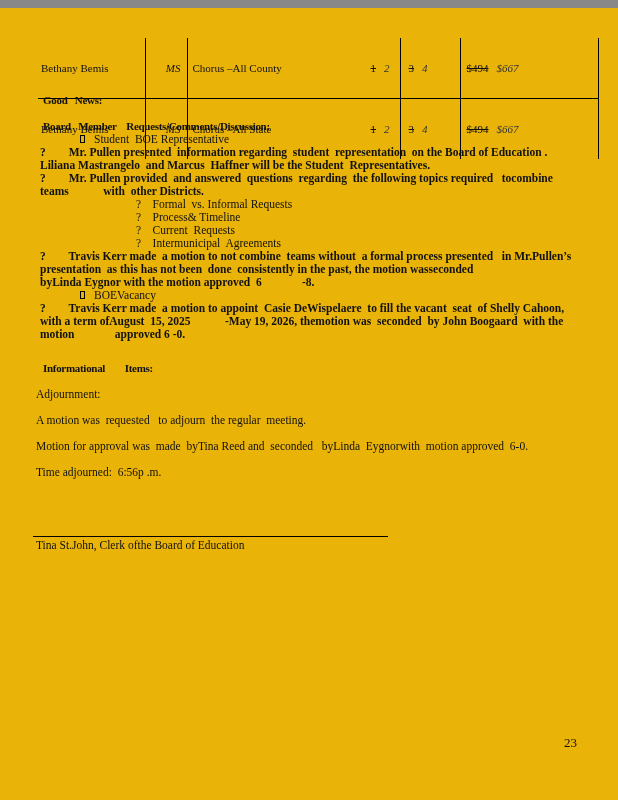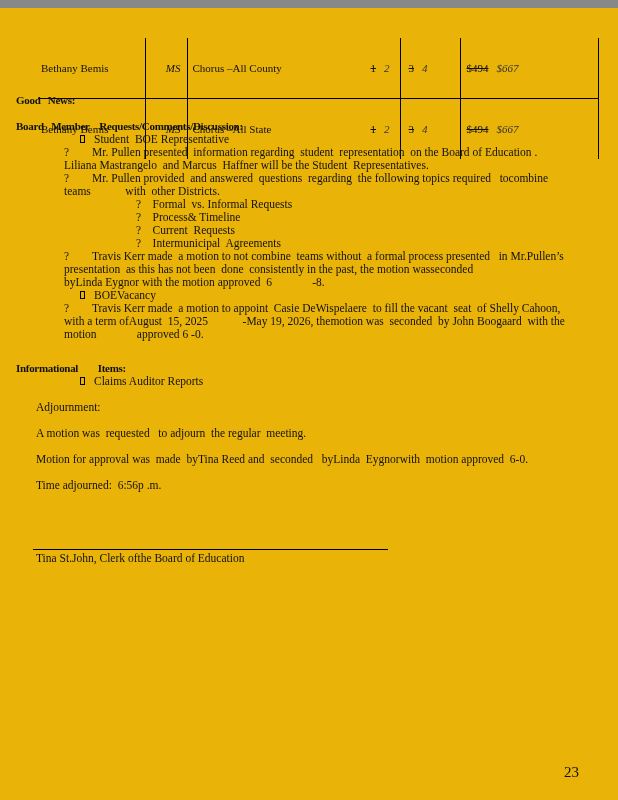--- a/index.html
+++ b/index.html
@@ -35,24 +35,24 @@
   .td-activity { padding-left:5px; }
   .activity-flex { display:flex; justify-content:space-between; align-items:flex-start; padding-right:10px; }
   .td-years { padding-left:8px; }
   .td-amount { padding-left:6px; }
   .old { text-decoration:line-through; }
   .new { font-style:italic; color:#333; margin-left:8px; }
 
   
   .body-text { position:absolute; top:86px; left:0; width:618px; }
   .ln { height:13px; line-height:13px; font-size:11.5px; white-space:pre; overflow:hidden; }
-  .h  { font-weight:bold; padding-left:16px; letter-spacing:-0.3px; font-size:11px; }
+  .h  { font-weight:bold; padding-left:43px; letter-spacing:-0.3px; font-size:11px; }
   .p  { padding-left:36px; }
   .b  { padding-left:80px; }
-  .q1 { padding-left:64px; }
+  .q1 { padding-left:40px;font-weight:bold; }
   .q2 { padding-left:136px; }
   .sp { height:13px; }
   .mt8 { margin-top:8px; }
   .sq {
     display:inline-block;
     width:5px; height:8px;
     border:1px solid #000;
     margin-right:9px;
   }
 
@@ -61,22 +61,22 @@
     margin-top:57px;
     margin-left:33px;
     width:355px; height:0;
     border-top:1px solid #000;
   }
   .sig-line { margin-top:2px; }
 
   
   .page-num {
     position:absolute;
-    top:756px; left:564px;
-    font-size:15px;
+    top:727px; left:564px;
+    font-size:13px;
   }
 </style>
 </head>
 <body>
 
 <div class="page">
 
   <table class="stipend-table">
     <colgroup>
       <col style="width:107px">
@@ -128,21 +128,20 @@
     <div class="ln q2">?    Intermunicipal  Agreements</div>
     <div class="ln q1">?        Travis Kerr made  a motion to not combine  teams without  a formal process presented   in Mr.Pullen’s</div>
     <div class="ln q1">presentation  as this has not been  done  consistently in the past, the motion wasseconded</div>
     <div class="ln q1">byLinda Eygnor with the motion approved  6              -8.</div>
     <div class="ln b"><span class="sq"></span><span>BOEVacancy</span></div>
     <div class="ln q1">?        Travis Kerr made  a motion to appoint  Casie DeWispelaere  to fill the vacant  seat  of Shelly Cahoon,</div>
     <div class="ln q1">with a term ofAugust  15, 2025            -May 19, 2026, themotion was  seconded  by John Boogaard  with the</div>
     <div class="ln q1">motion              approved 6 -0.</div>
     <div class="sp"></div>
     <div class="ln h mt8">Informational        Items:</div>
-    <div class="ln b"><span class="sq"></span><span>Claims Auditor Reports</span></div>
     <div class="sp"></div>
     <div class="ln p">Adjournment:</div>
     <div class="sp"></div>
     <div class="ln p">A motion was  requested   to adjourn  the regular  meeting.</div>
     <div class="sp"></div>
     <div class="ln p">Motion for approval was  made  byTina Reed and  seconded   byLinda  Eygnorwith  motion approved  6-0.</div>
     <div class="sp"></div>
     <div class="ln p">Time adjourned:  6:56p .m.</div>
     <div class="sig-rule"></div>
     <div class="ln p sig-line">Tina St.John, Clerk ofthe Board of Education</div>

